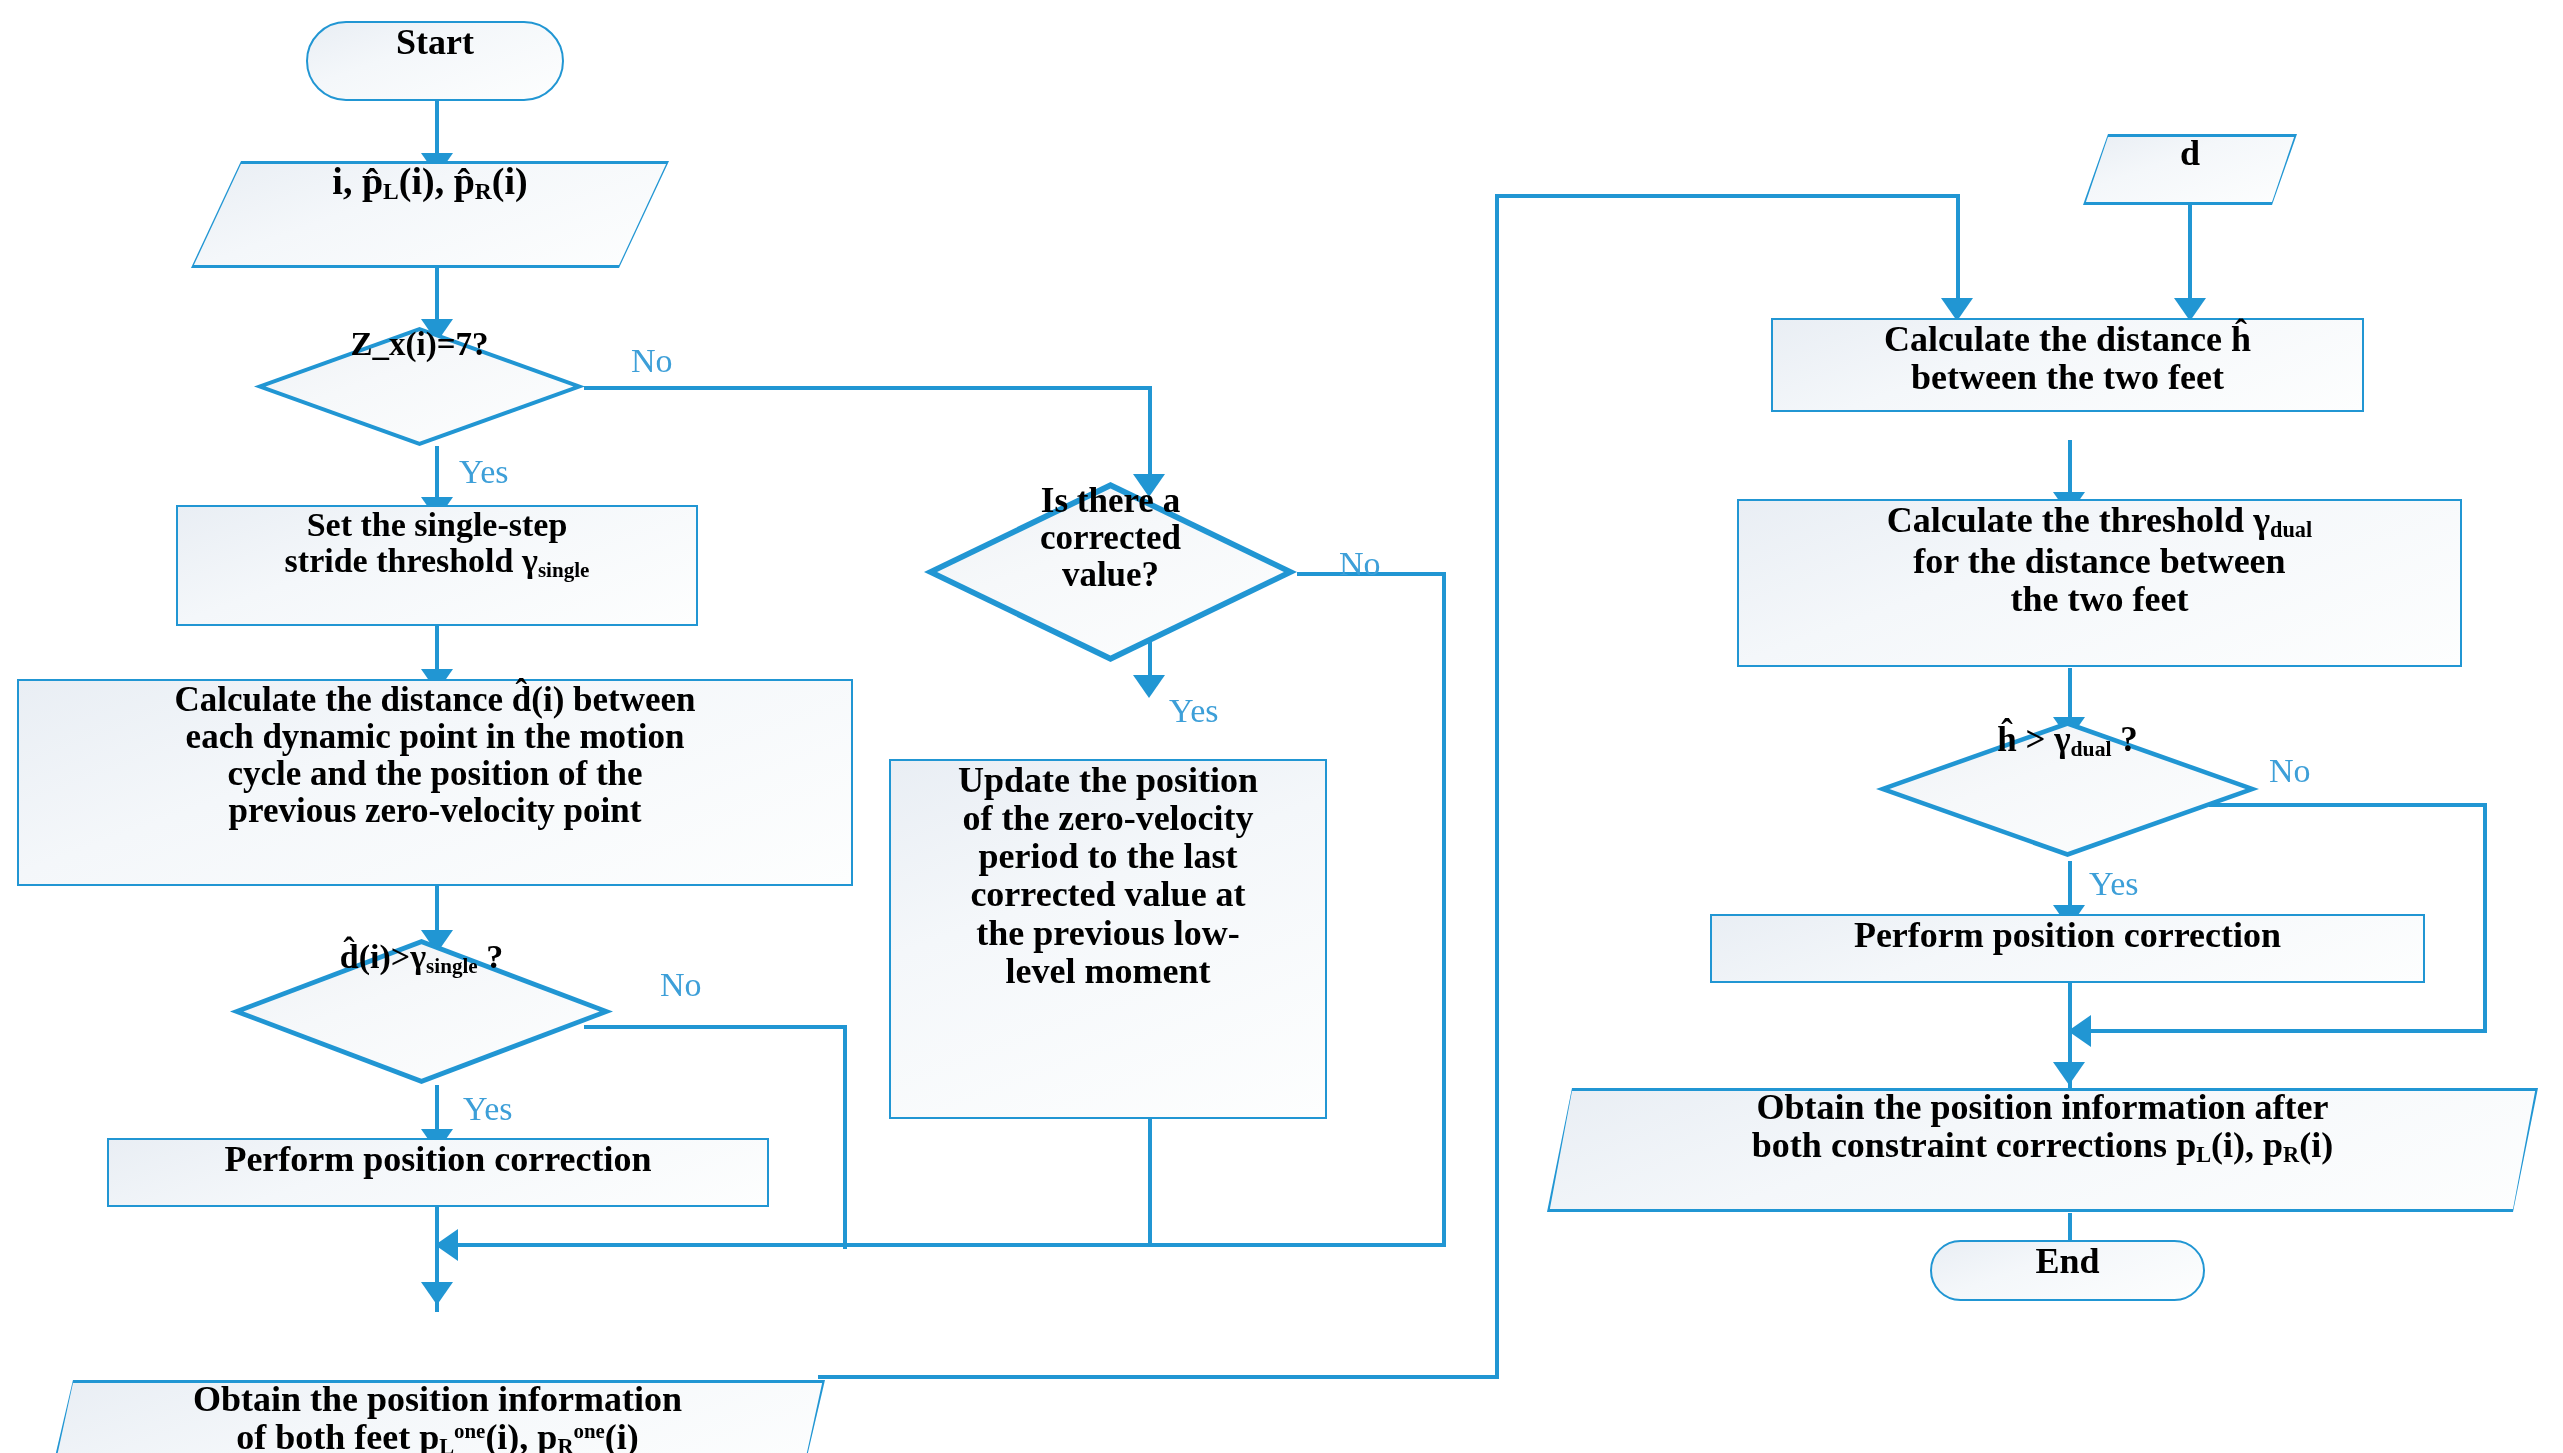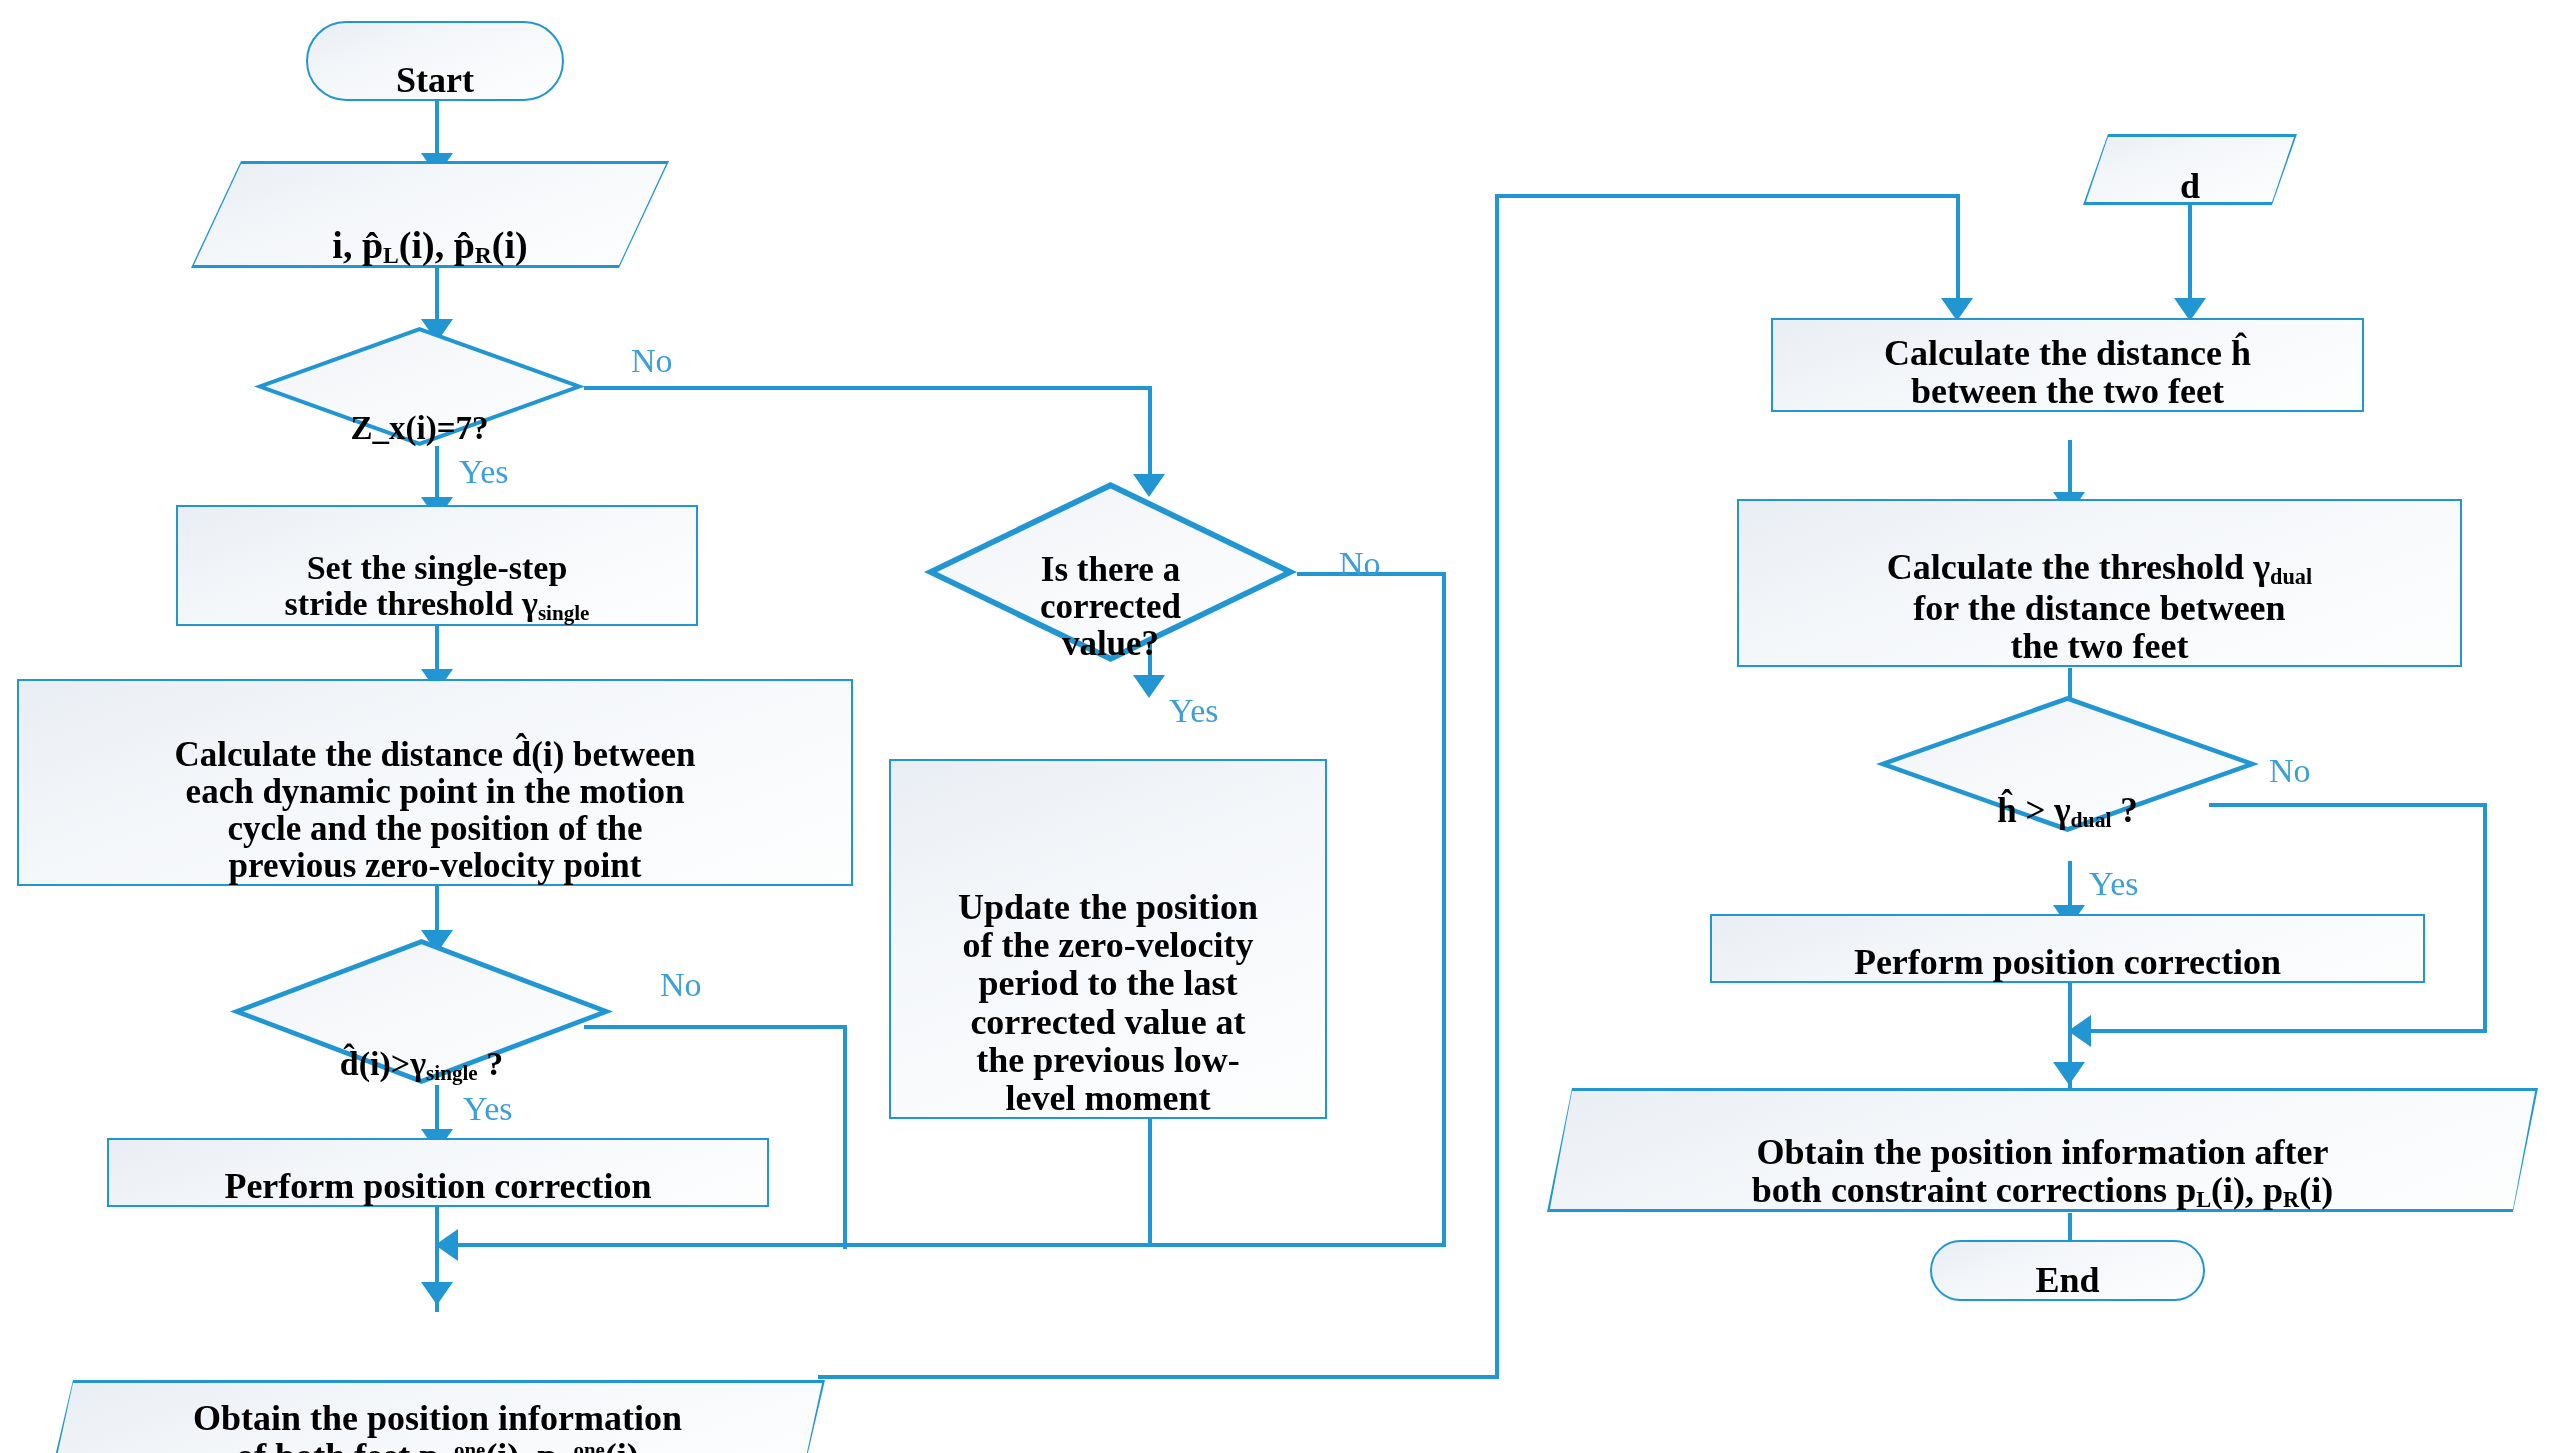--- a/index.html
+++ b/index.html
@@ -1,20 +1,20 @@
 <!DOCTYPE html>
 <html><head>
 <meta charset="utf-8">
 <style>
   html,body{margin:0;padding:0;background:#fff;}
   #stage{position:relative;width:2563px;height:1454px;background:#ffffff;
          font-family:"Liberation Serif","DejaVu Serif",serif;overflow:hidden;}
 
   .node{position:absolute;box-sizing:border-box;
-        display:flex;align-items:flex-end;justify-content:center;
+        display:flex;align-items:flex-start;justify-content:center;
         text-align:center;color:#000;font-weight:bold;line-height:1.06;
         border:2.9px solid #2196d3;
         background:linear-gradient(160deg,#e9eef4 0%,#f4f7fa 38%,#fdfefe 100%);
         box-shadow:0 0 0 0 rgba(0,0,0,0);}
   .node span{display:block;}
 
   .terminator{border-radius:42px;}
   .process{border-radius:0;}
 
   
@@ -215,21 +215,21 @@
   </div>
 
   <div class="node process" style="left:1737px;top:499px;width:725px;height:168px;font-size:36px;">
     <span>
       Calculate the threshold γ<sub>dual</sub><br>
       for the distance between<br>
       the two feet
     </span>
   </div>
 
-  <div class="node diamond" style="left:1876px;top:696px;width:383px;height:136px;font-size:35px;">
+  <div class="node diamond" style="left:1876px;top:721px;width:383px;height:136px;font-size:35px;">
     <div class="dbody"></div>
     <div class="dinner"></div>
     <div class="dtext">
       ĥ&nbsp;&gt;&nbsp;γ<sub>dual</sub>&nbsp;?
     </div>
   </div>
   <div class="lbl" style="left:2269px;top:752px;font-size:34px;">No</div>
   <div class="lbl" style="left:2089px;top:865px;font-size:34px;">Yes</div>
 
   <div class="node process" style="left:1710px;top:914px;width:715px;height:69px;font-size:36px;">

